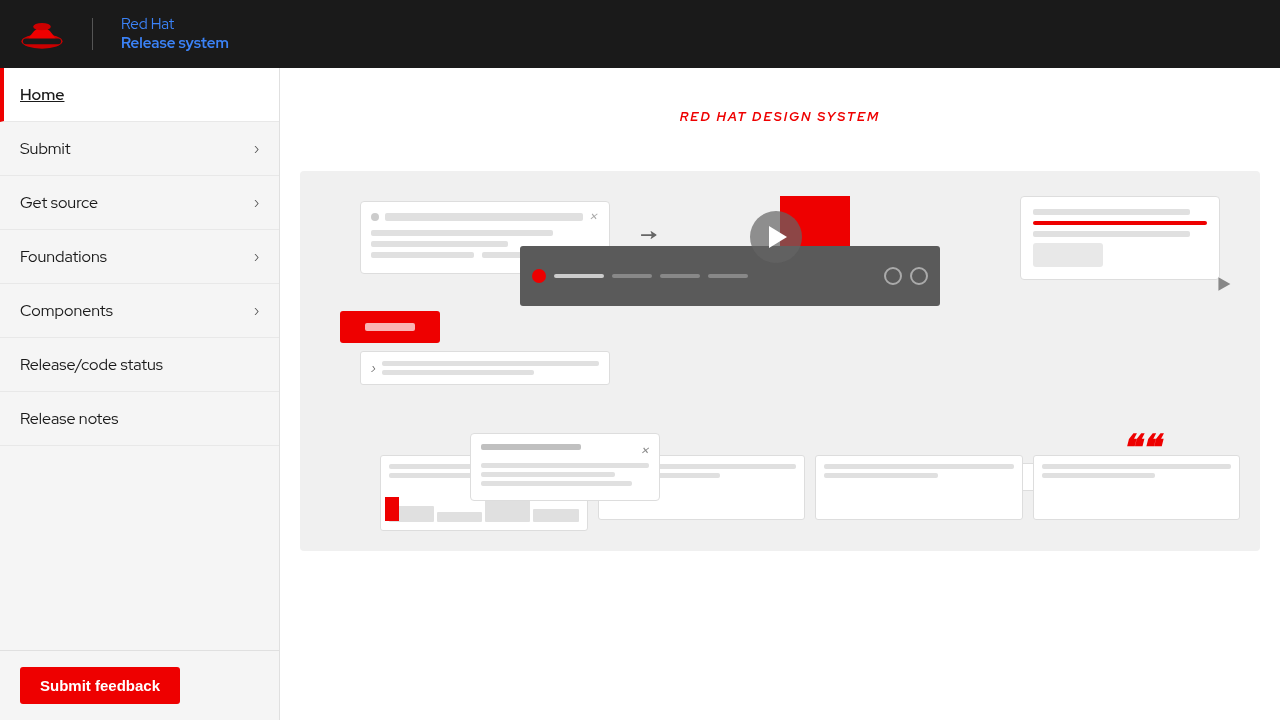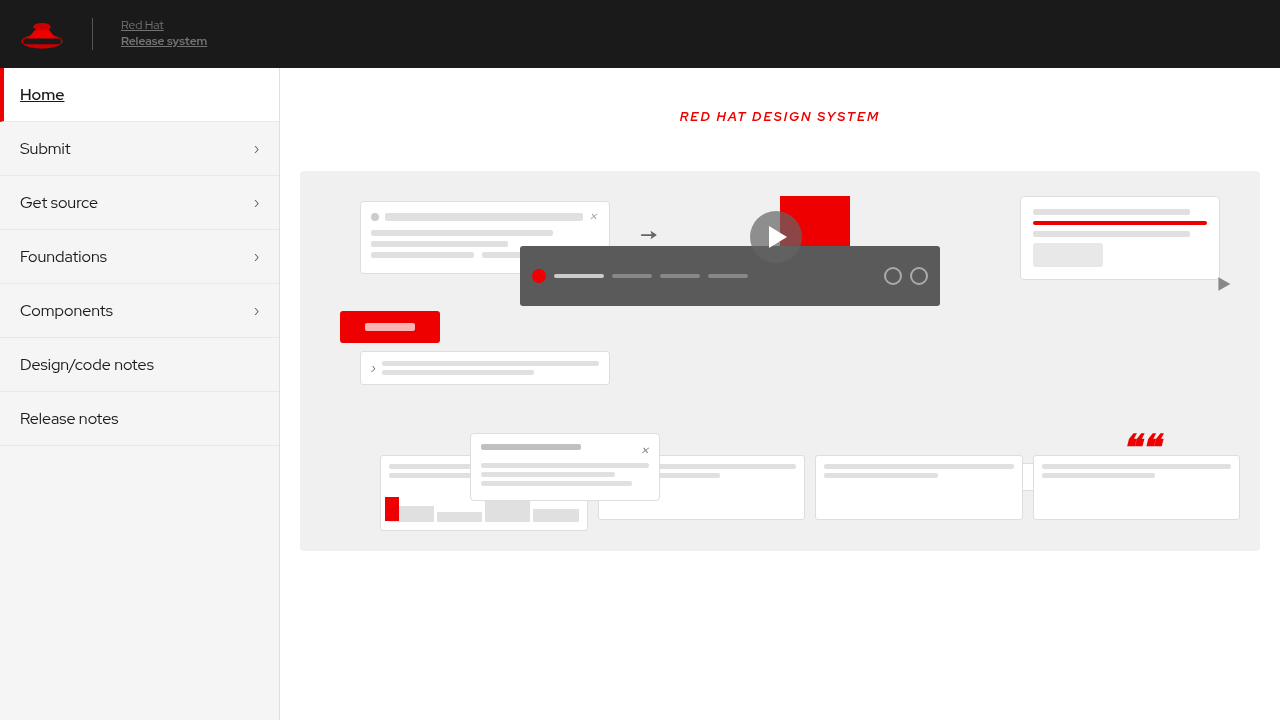--- a/index.html
+++ b/index.html
@@ -23,24 +23,23 @@
       width: 44px;
       height: 44px;
     }
     .header-divider {
       width: 1px;
       height: 32px;
       background: #555;
       margin: 0 14px;
     }
     .header-title {
-      color: #737373;
-      font-size: 12px;
+      color: #3b82f6;
+      font-size: 15px;
       line-height: 1.3;
-      text-decoration: underline;
     }
     .header-title .line1 { font-weight: 400; }
     .header-title .line2 { font-weight: 700; }
 
     
     .layout {
       display: flex;
       flex: 1;
       overflow: hidden;
     }
@@ -523,26 +522,29 @@
         <span>Foundations</span>
         <span class="chevron">›</span>
       </div>
 
       <div class="nav-item">
         <span>Components</span>
         <span class="chevron">›</span>
       </div>
 
       <div class="nav-item">
-        <span>Design/code notes</span>
+        <span>Release/code status</span>
       </div>
 
       <div class="nav-item">
         <span>Release notes</span>
       </div>
+    </div>
+    <div class="sidebar-footer">
+      <button class="submit-feedback-btn">Submit feedback</button>
     </div>
   </nav>
 
   <main class="main">
     <div class="hero">
       <div class="hero-eyebrow">RED HAT DESIGN SYSTEM</div>
     </div>
 
     <div class="preview-area">
       <div class="mockup-container">

